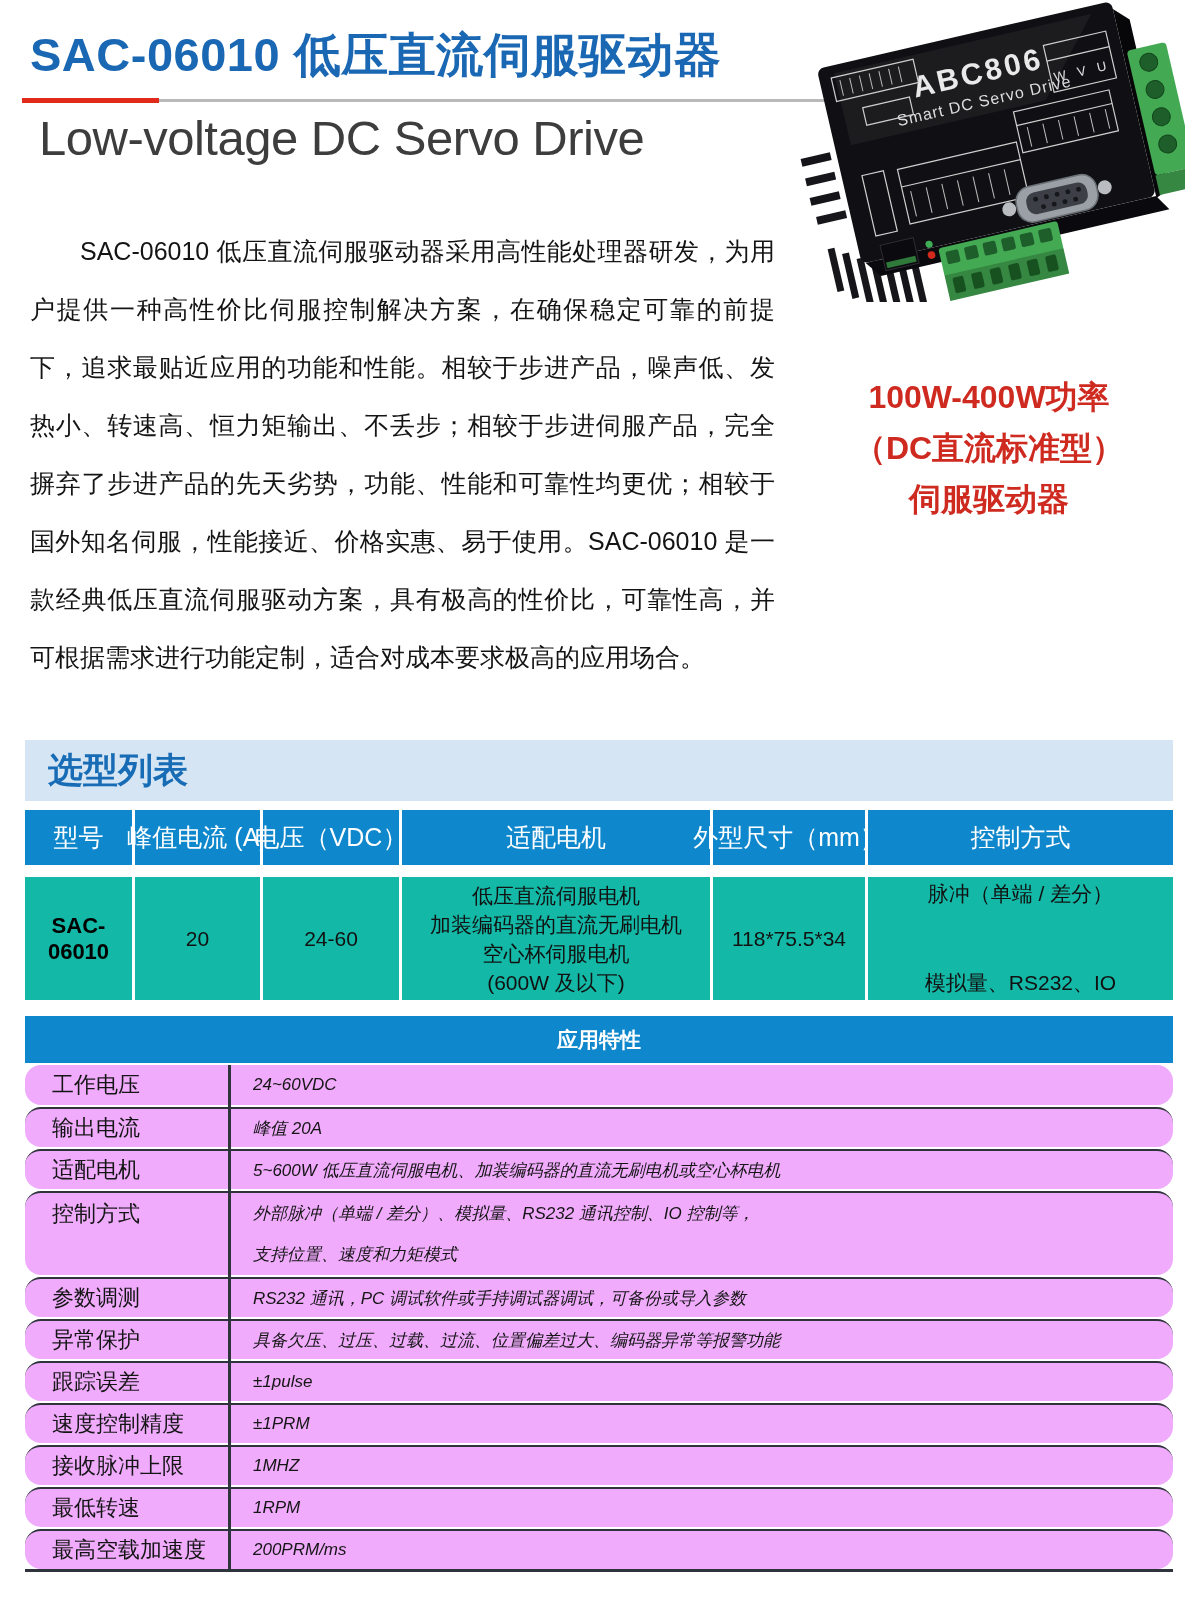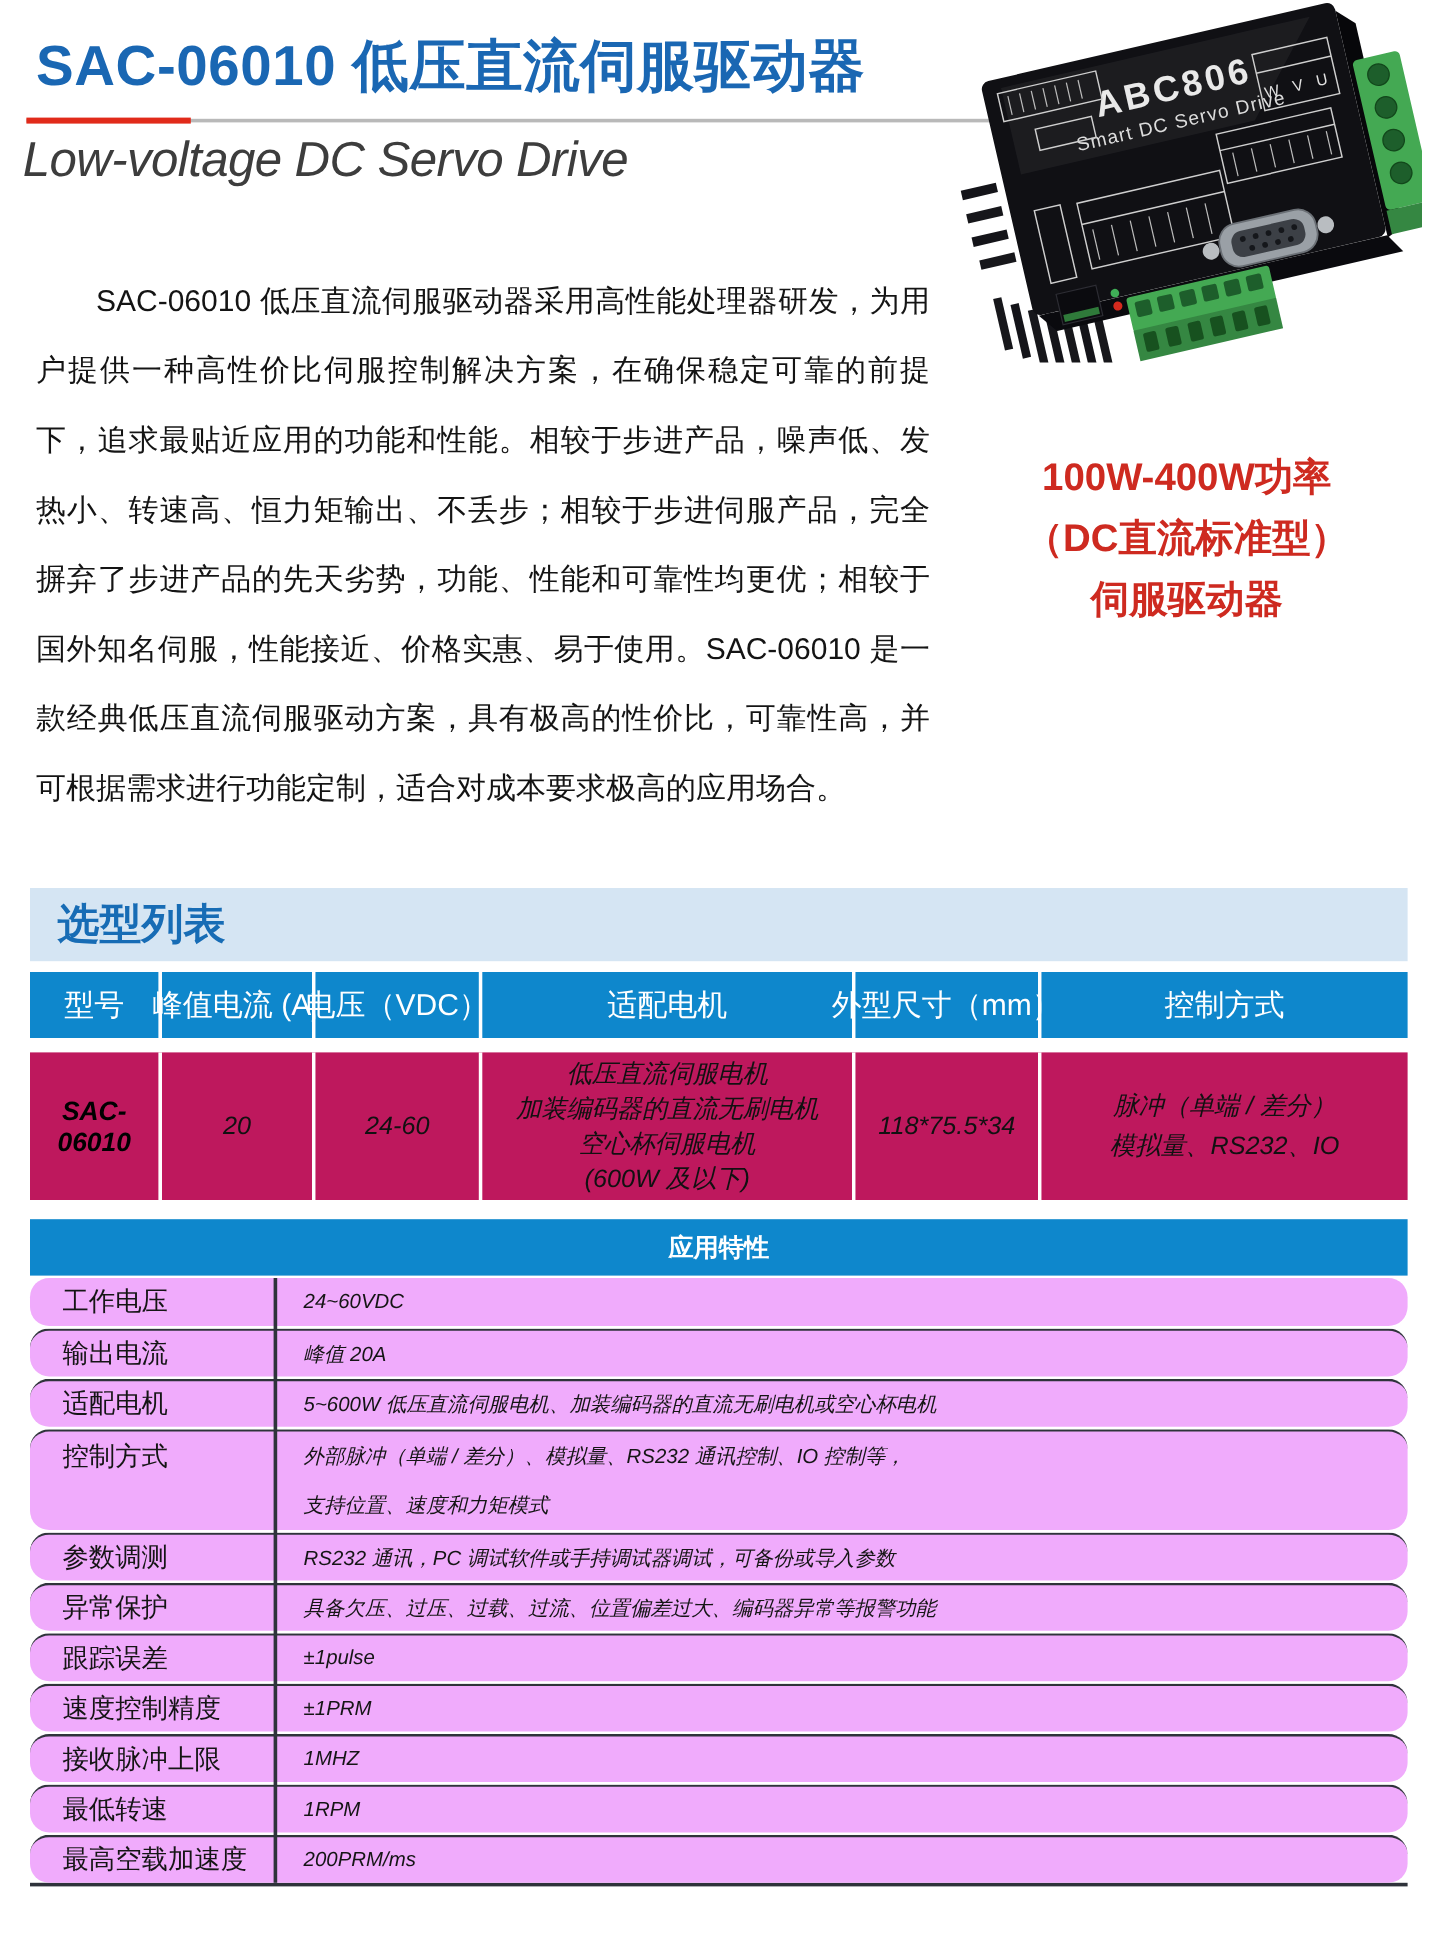--- a/index.html
+++ b/index.html
@@ -5,22 +5,22 @@
   * { margin:0; padding:0; box-sizing:border-box; }
   html,body { background:#ffffff; }
   body { font-family:"Liberation Sans","DejaVu Sans",sans-serif; }
   .page { position:relative; width:1200px; height:1618px; background:#fff; overflow:hidden; }
 
   
   .title { position:absolute; left:30px; top:24px; font-size:47px; font-weight:800;
            color:#1a67b3; letter-spacing:0.5px; white-space:nowrap; }
   .rule-gray { position:absolute; left:22px; top:99px; width:1153px; height:3px; background:#b9b9b9; }
   .rule-red  { position:absolute; left:22px; top:98px; width:137px; height:5px; background:#e12a1a; }
-  .subtitle { position:absolute; left:19px; top:110px; font-size:41px; font-weight:400;
-              color:#3d3d3d; letter-spacing:-0.5px; white-space:nowrap;font-style:italic; }
+  .subtitle { position:absolute; left:39px; top:110px; font-size:49px; font-weight:400;
+              color:#3d3d3d; letter-spacing:-0.5px; white-space:nowrap; }
 
   
   .intro { position:absolute; left:30px; top:222px; width:745px; font-size:25px;
            line-height:58px; color:#141414; text-indent:2em; text-align:justify; }
   .highlight { position:absolute; left:788px; top:372px; width:402px; text-align:center;
                color:#ce2a20; font-size:32px; font-weight:700; line-height:51px; }
 
   
   .product { position:absolute; left:763px; top:0; width:422px; height:302px; }
 
@@ -31,24 +31,24 @@
 
   .sel-table { position:absolute; left:25px; top:810px; width:1148px; }
   .sel-head { display:grid; grid-template-columns:110px 128px 139px 311px 155px 305px;
               height:55px; }
   .sel-head .hcell { background:#0e87cc; color:#fff; font-size:25px; font-weight:500;
               display:flex; align-items:center; justify-content:center; border-right:3px solid #fff;
               white-space:nowrap; }
   .sel-head .hcell:last-child { border-right:none; }
   .sel-row { display:grid; grid-template-columns:110px 128px 139px 311px 155px 305px;
              margin-top:12px; height:123px; }
-  .sel-row .cell { background:#be185d; border-right:3px solid #fff; display:flex;
+  .sel-row .cell { background:#14b8a6; border-right:3px solid #fff; display:flex;
              flex-direction:column; align-items:center; justify-content:center;
-             font-size:21px; color:#111; text-align:center;font-style:italic; }
-  .sel-row .cell:last-child { border-right:none; }
+             font-size:21px; color:#111; text-align:center; }
+  .sel-row .cell:last-child { border-right:none;justify-content:space-between; }
   .sel-row .model { font-weight:800; font-size:22px; color:#000; }
   .sel-row .ml { line-height:29px; }
   .sel-row .cl { line-height:34px; }
 
   
   .feat { position:absolute; left:25px; top:1016px; width:1148px; }
   .feat-bar { height:47px; background:#0e87cc; color:#fff; display:flex;
               align-items:center; justify-content:center; font-size:21px; font-weight:800; }
   .frows { position:relative; margin-top:2px; border-bottom:3px solid #2f333b; }
   .frows::after { content:""; position:absolute; left:203px; top:0; bottom:0; width:3px;

